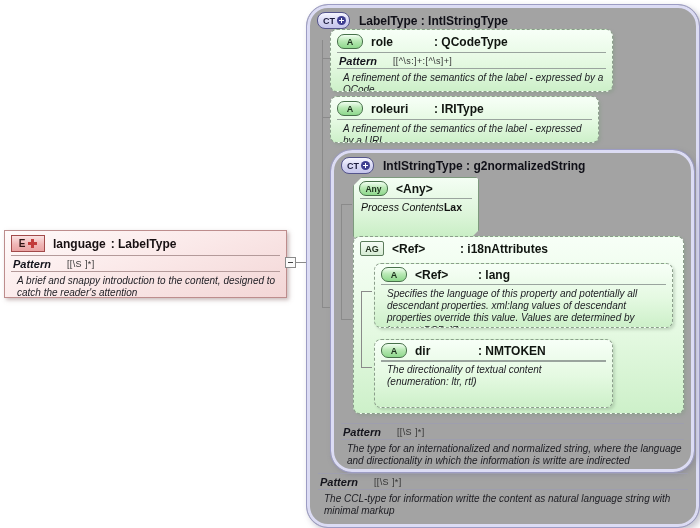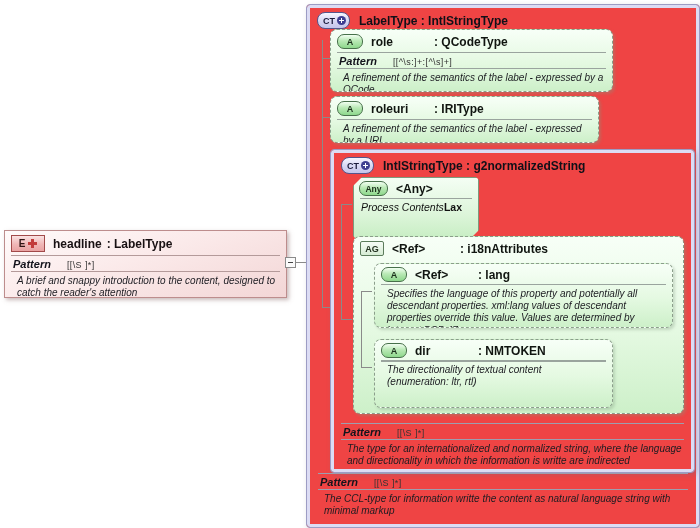--- a/index.html
+++ b/index.html
@@ -3,22 +3,22 @@
 <meta charset="utf-8">
 <style>
   html,body { margin:0; padding:0; }
   body {
     width:700px; height:528px; position:relative; background:#ffffff;
     font-family:"Liberation Sans", sans-serif; color:#111;
     overflow:hidden;
   }
   
   .ct-box {
-    position:absolute; background:#ef4444;
-    border:1px solid #9c9cc4; border-radius:4px;
+    position:absolute; background:#a3a3a3;
+    border:1px solid #9c9cc4; border-radius:22px;
     box-shadow: inset 0 0 0 3px #dcdcf4, 3px 3px 6px rgba(110,110,135,0.40);
     overflow:hidden;
   }
   .ct-header {
     display:flex; align-items:center; gap:9px;
     padding:7px 10px 4px 10px; font-weight:bold; font-size:12px; color:#101018;
   }
   
   .attr-box {
     position:absolute;
@@ -52,21 +52,21 @@
     overflow:hidden;
   }
   .el-header {
     display:flex; align-items:center; gap:8px;
     padding:4px 7px 3px 6px; font-weight:bold; font-size:12px; color:#181012;
   }
   
   .sep   { height:0; border-top:1px solid #9aa49e; margin:0 6px; }
   .sep-p { border-top-color:#b49a9a; }
   .sep-v { border-top-color:#9e9eae; }
-  .pat-row { display:flex; align-items:flex-end; gap:16px; padding:2px 8px 1px 8px; }
+  .pat-row { display:flex; align-items:center; gap:16px; padding:2px 8px 1px 8px; }
   .pat-label { font-style:italic; font-weight:bold; font-size:11px; color:#14141c; }
   .pat-value { font-size:9px; color:#333; letter-spacing:0.4px; }
   .desc { font-style:italic; font-size:10px; line-height:1.22; padding:3px 8px 2px 12px; color:#1c1c22; }
   .kv-row { display:flex; padding:0 7px; font-size:10.5px; line-height:1.18; }
   .kv-label { font-style:italic; display:inline-block; min-width:73px; }
   .kv-value { font-weight:bold; }
   .enum-row { display:flex; padding:1px 8px; }
   .enum-label { font-style:italic; font-weight:bold; font-size:11px; display:inline-block; min-width:51px; }
   .enum-vals { font-weight:bold; font-size:10.5px; line-height:1.18; }
   
@@ -120,21 +120,21 @@
 </style>
 </head>
 <body>
 
 <div class="el-box" style="left:4px; top:230px; width:281px; height:66px;">
   <div class="el-header">
     <span class="badge-e">
       <span>E</span>
       <span class="plus-red"></span>
     </span>
-    <span>headline</span>
+    <span>language</span>
     <span style="margin-left:-3px;">: LabelType</span>
   </div>
   <div class="sep sep-p"></div>
   <div class="pat-row">
     <span class="pat-label">Pattern</span>
     <span class="pat-value">[[\S ]*]</span>
   </div>
   <div class="sep sep-p"></div>
   <div class="desc">A brief and snappy introduction to the content, designed to catch the reader's attention</div>
 </div>

